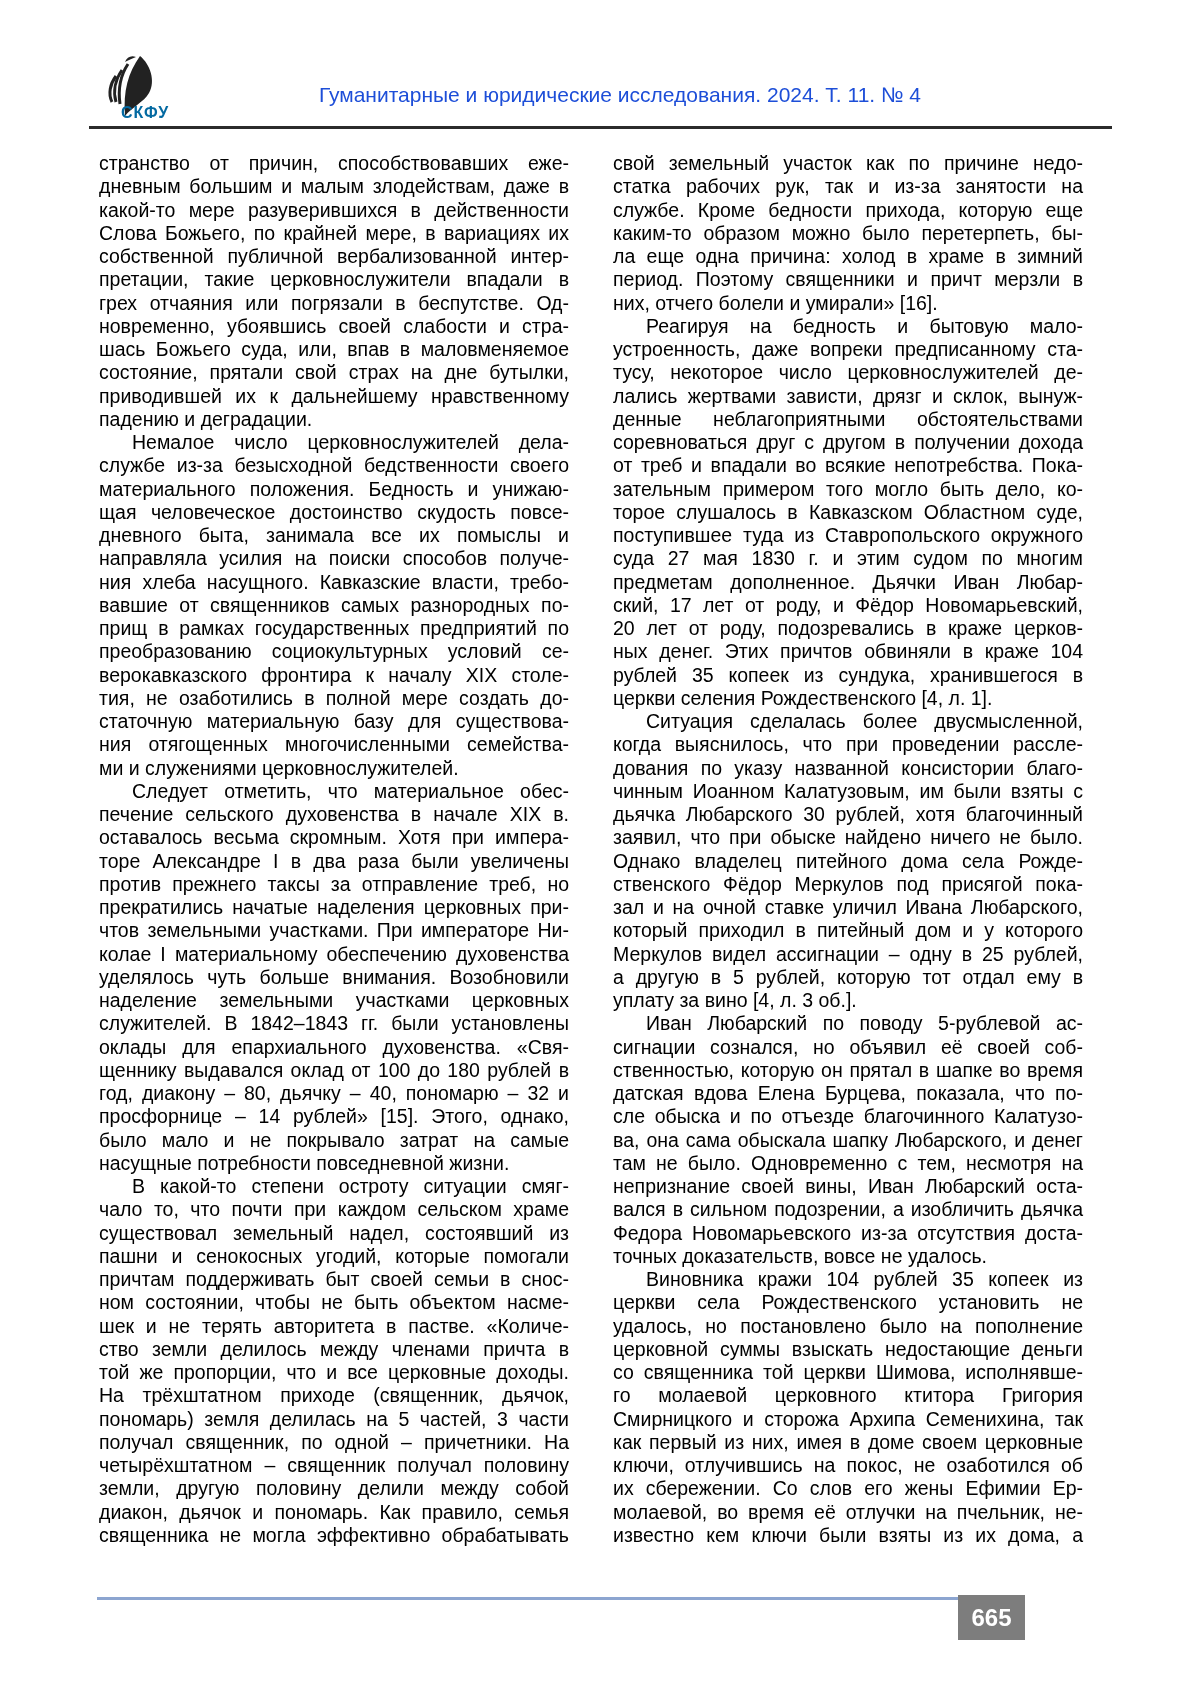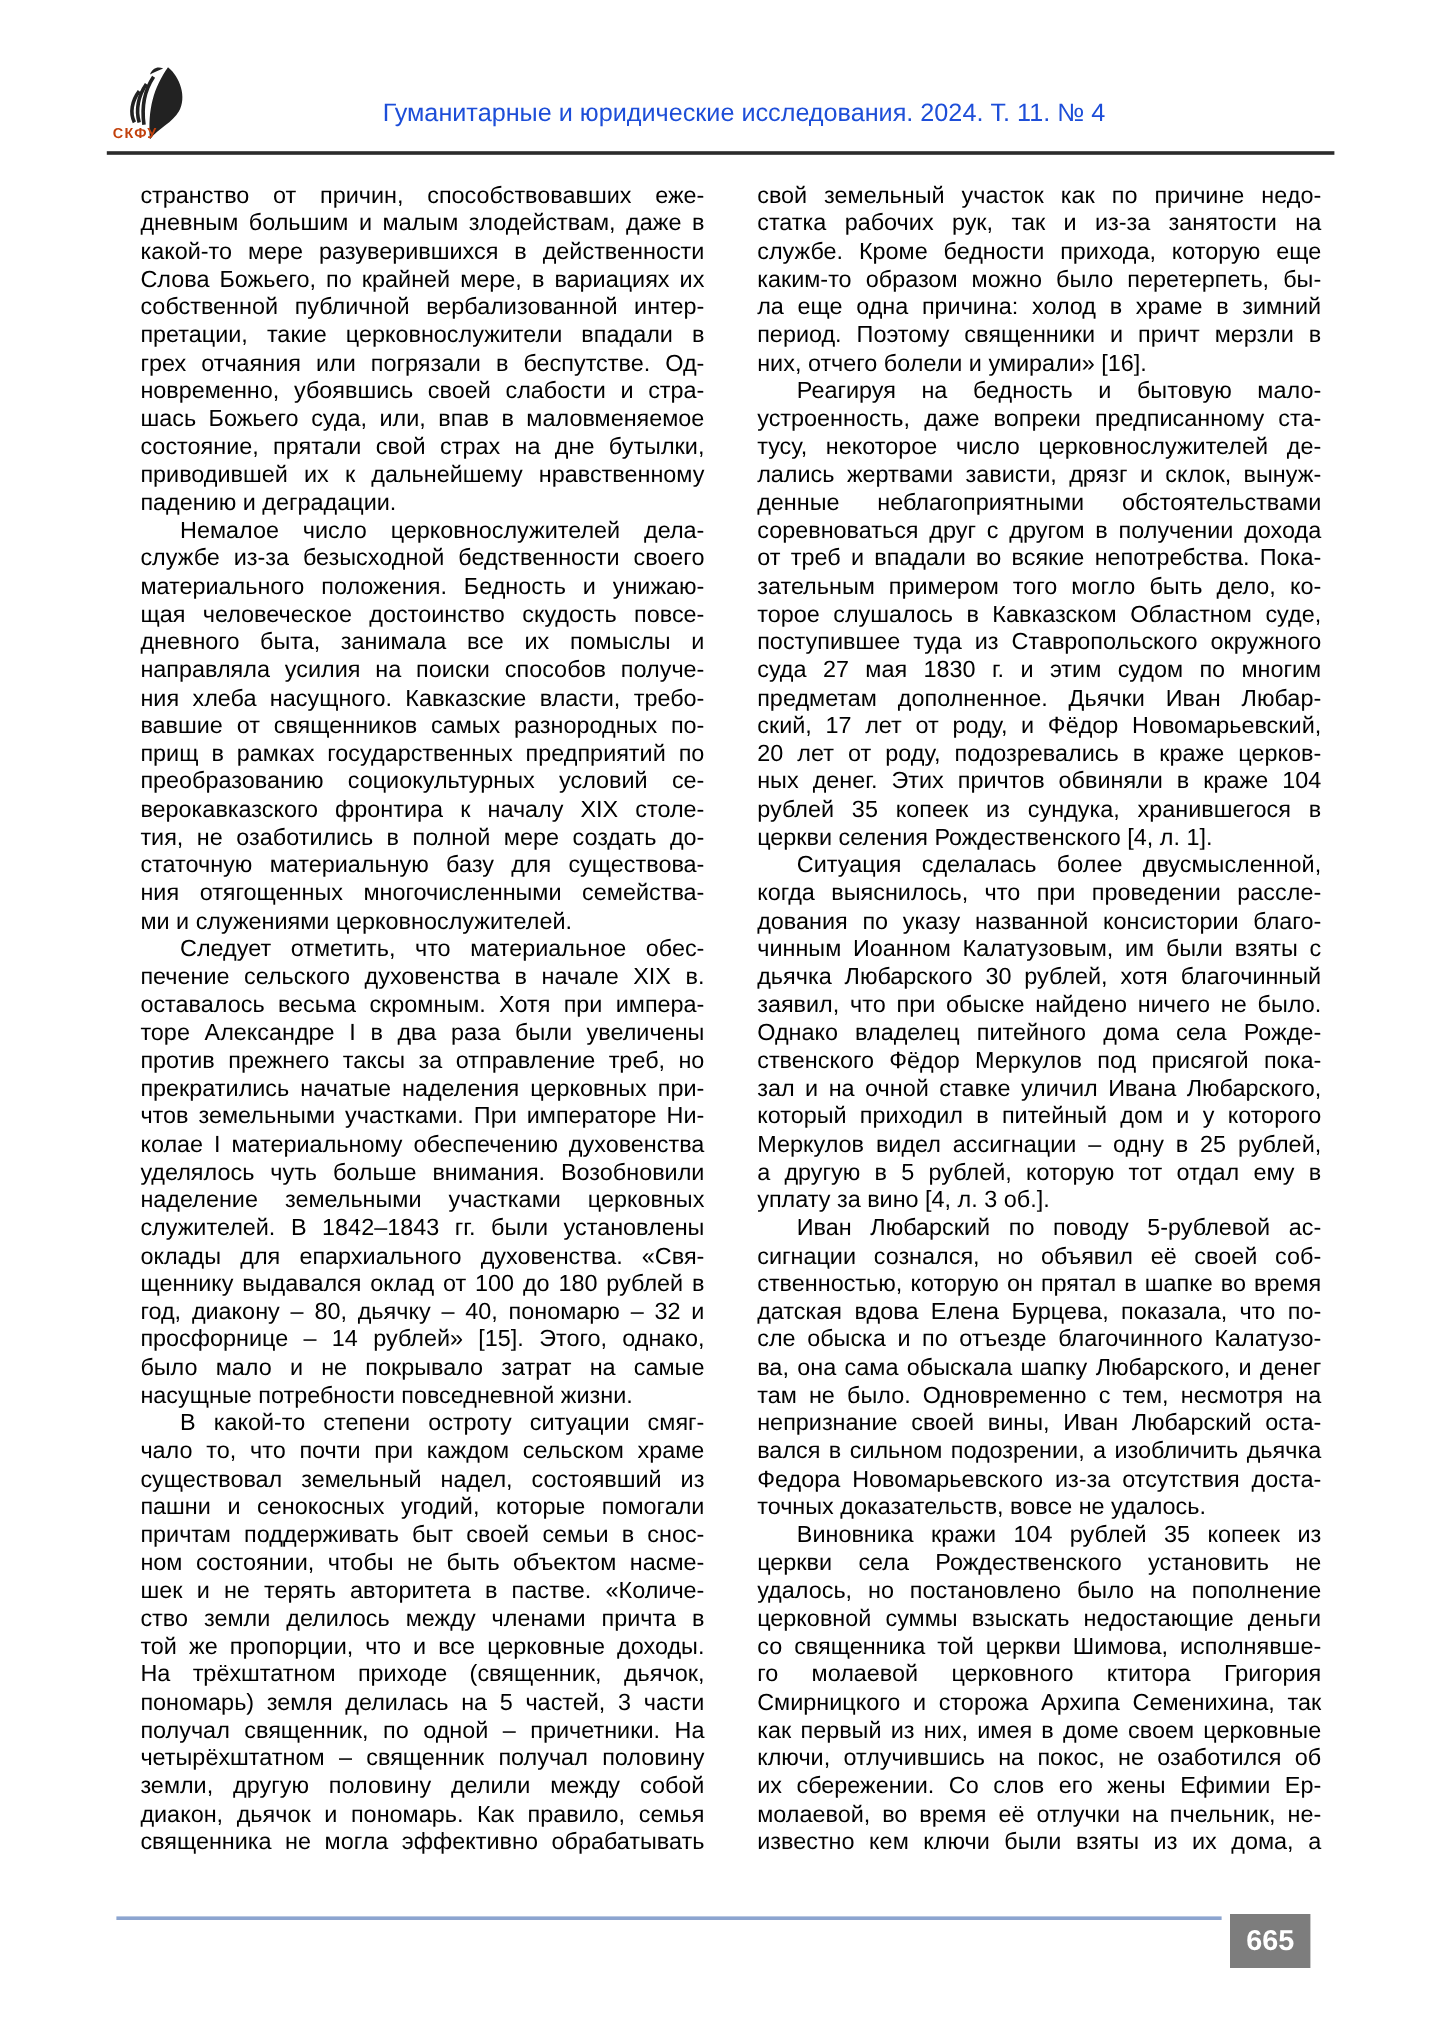--- a/index.html
+++ b/index.html
@@ -5,49 +5,49 @@
   html,body { margin:0; padding:0; background:#ffffff; }
   .page {
     position:relative; width:1200px; height:1697px; background:#ffffff;
     font-family:"Liberation Sans", sans-serif; color:#000; overflow:hidden;
   }
 
   
   .logo { position:absolute; left:86px; top:54px; width:100px; height:72px; }
   .logo svg { display:block; }
   .logo-label {
-    position:absolute; left:8px; top:50px; font-size:12px; font-weight:bold;
-    letter-spacing:1px; color:#c2410c;
+    position:absolute; left:35px; top:50px; font-size:16px; font-weight:bold;
+    letter-spacing:1px; color:#0369a1;
   }
   .journal-title {
     position:absolute; left:60px; right:20px; top:83px; text-align:center;
     font-size:21px; color:#1d4ed8; white-space:nowrap;
   }
   .header-rule {
     position:absolute; left:89px; top:126px; width:1023px; height:3px;
     background:#2b2b2b;
   }
 
   
   .columns {
     position:absolute; left:99px; top:152px; width:984px;
-    display:flex; gap:44px;margin-left:18px;
+    display:flex; gap:44px;
   }
   .col { width:470px; font-size:19.5px; line-height:23.25px; color:#000; }
   .line { text-align:justify; text-align-last:justify; }
   .line.flush { text-align-last:left; }
   .line.indent { text-indent:33px; }
 
   
   .footer-rule {
     position:absolute; left:97px; top:1597px; width:921px; height:3px;
     background:#8ca5d0;
   }
   .page-badge {
-    position:absolute; left:1025px; top:1595px; width:67px; height:45px;
+    position:absolute; left:958px; top:1595px; width:67px; height:45px;
     background:#7d7d7d; color:#ffffff; font-weight:bold; font-size:24px;
     display:flex; align-items:center; justify-content:center;
   }
 </style>
 </head>
 <body>
 
 <div class="page">
 
   <div class="logo">

